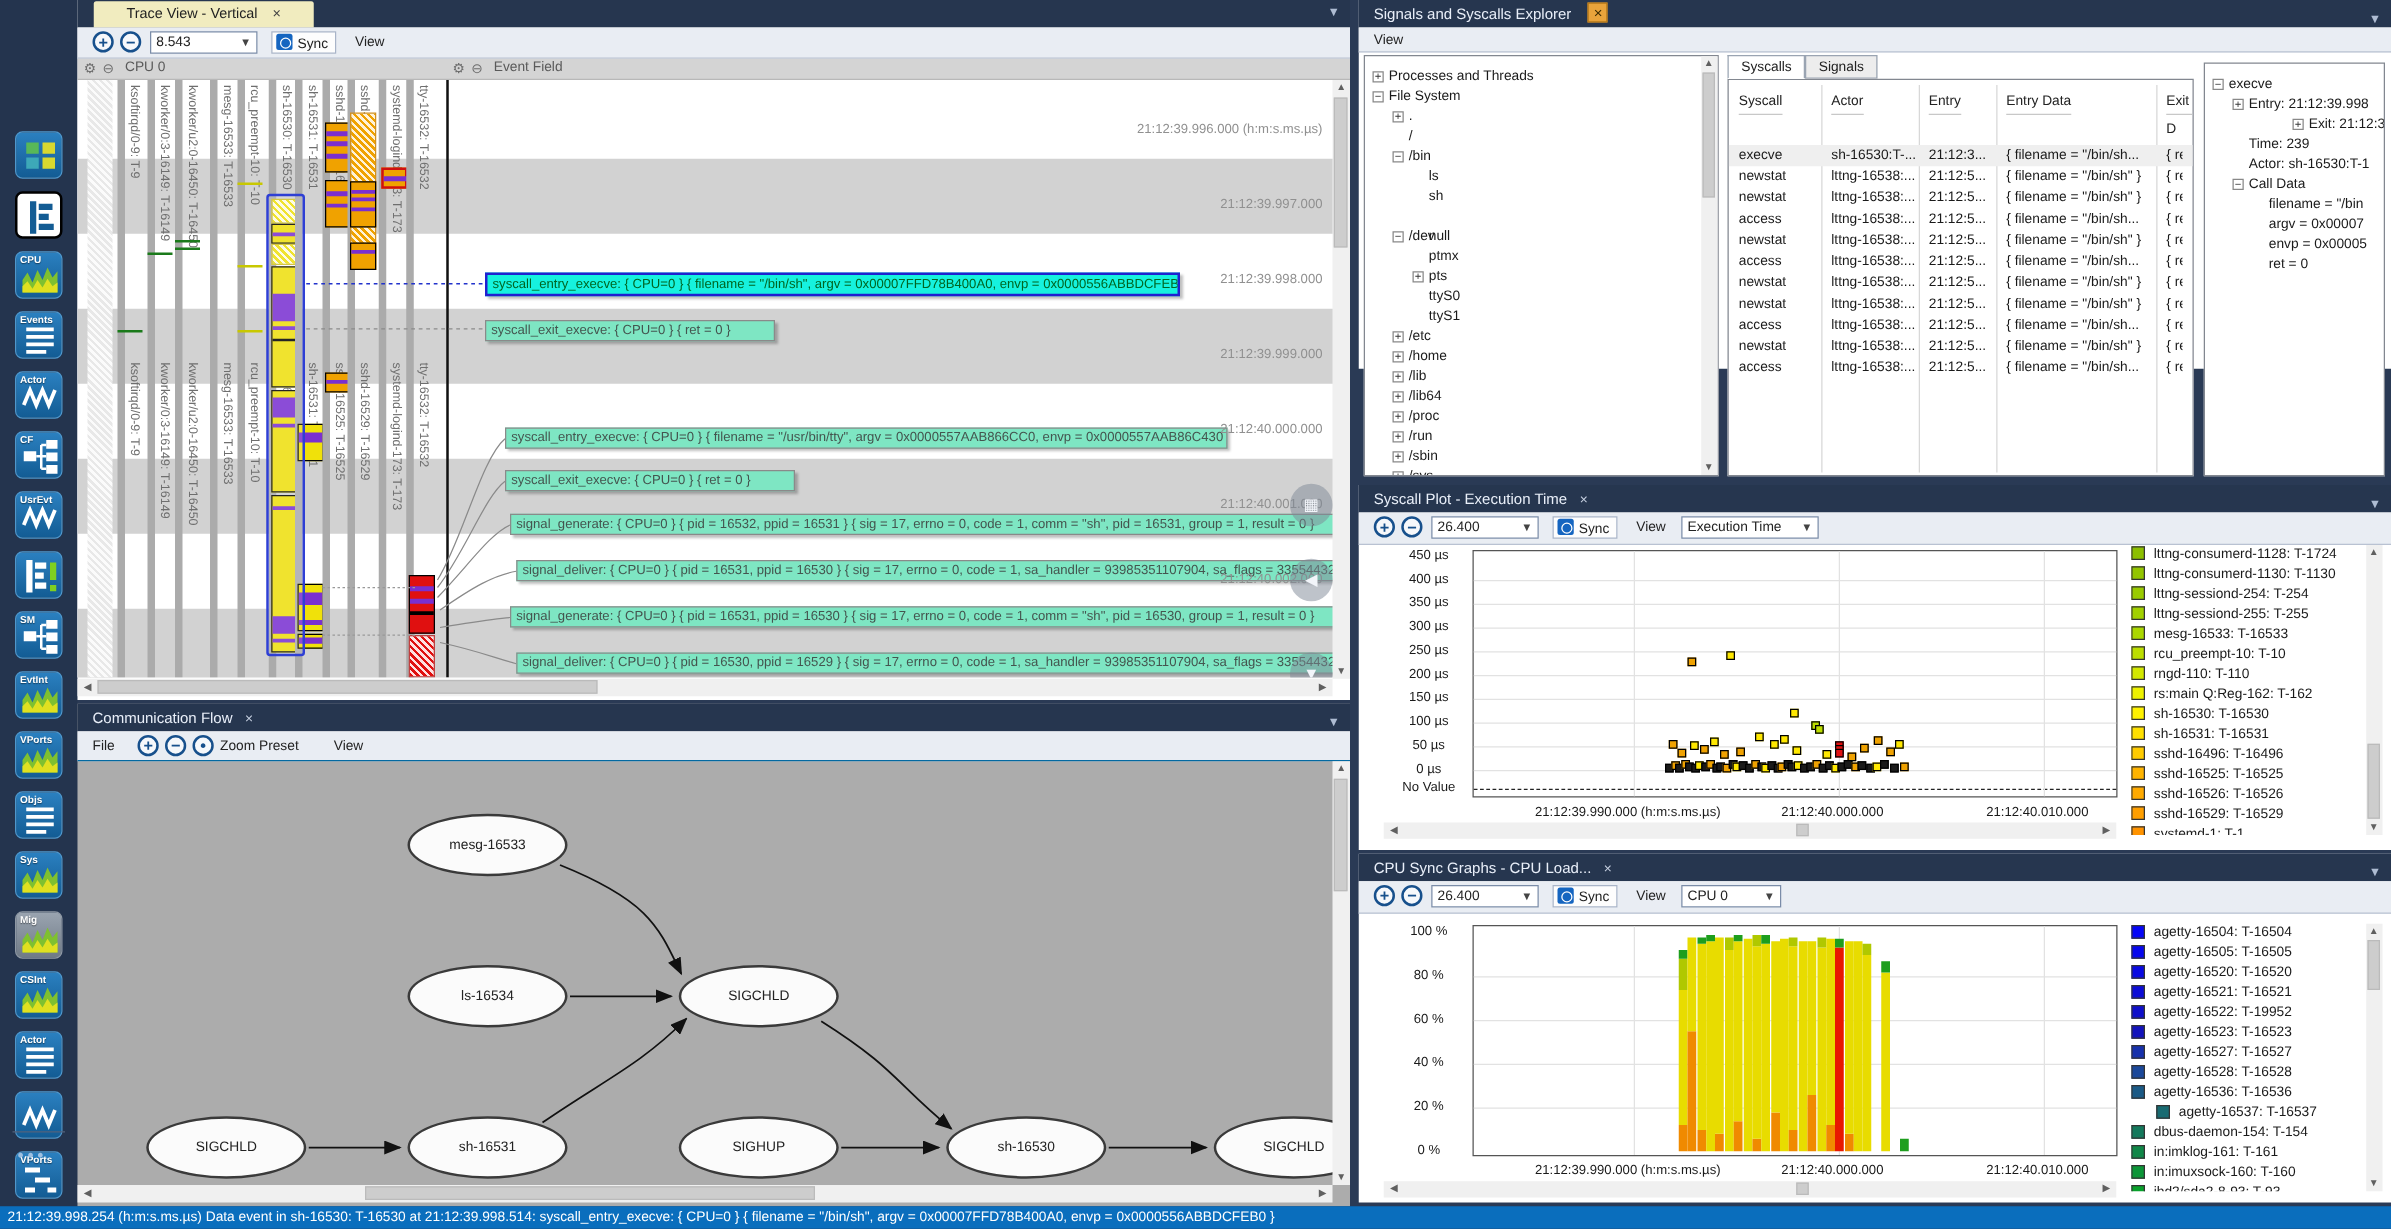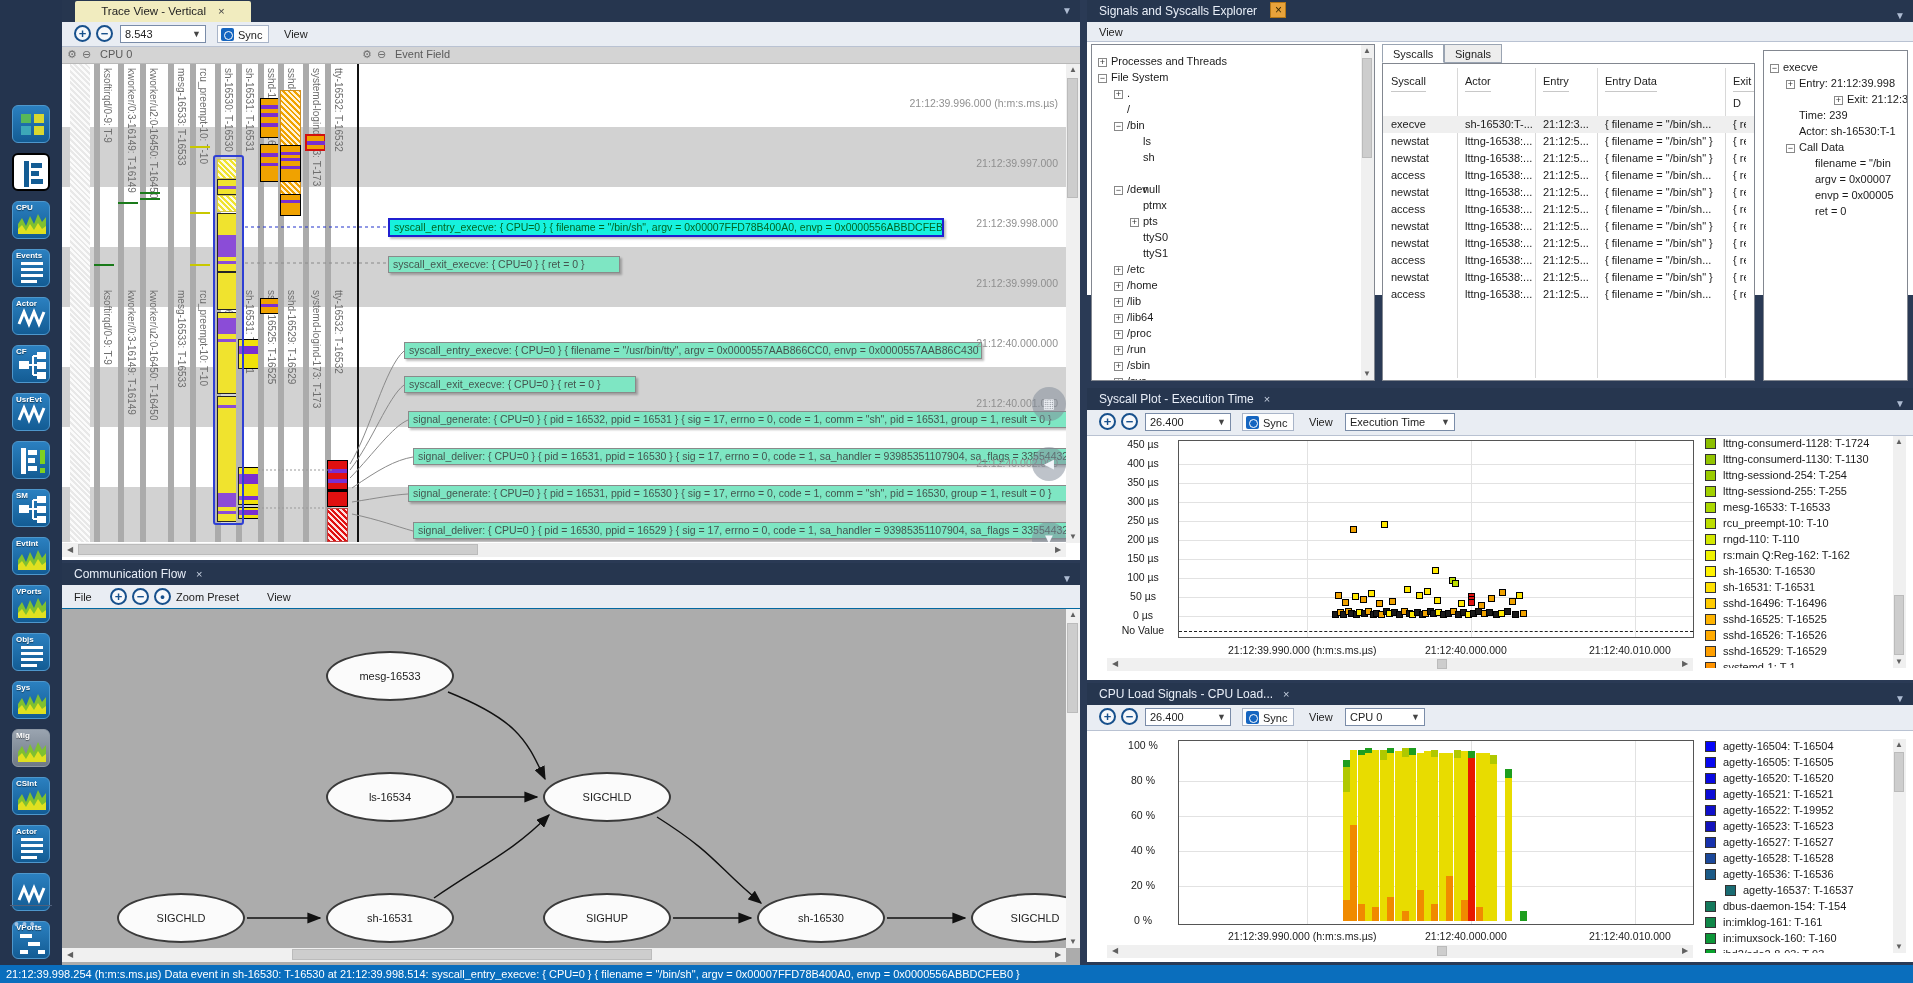--- a/index.html
+++ b/index.html
@@ -752,21 +752,21 @@
   </div>
   <div class="hscroll" style="left:20px;top:270px;width:586px;height:13px">
     <span class="sarrow" style="left:2px;top:1px">◀</span>
     <div class="thumb" style="left:330px;top:1px;width:10px;height:10px"></div>
     <span class="sarrow" style="right:2px;top:1px;left:auto">▶</span>
   </div>
 </div>
 
 <div id="cpuload" class="rpanel" style="top:683px;height:279px">
   <div class="ptitle">
-    <span>CPU Load Signals - CPU Load...</span><span class="closex">×</span>
+    <span>CPU Sync Graphs - CPU Load...</span><span class="closex">×</span>
     <div class="pchev">▼</div>
   </div>
   <div class="toolbar" style="top:22px;height:26px">
     <div class="tb-item zoomico" style="left:12px">+</div>
     <div class="tb-item zoomico" style="left:34px">−</div>
     <div class="tb-item combo" style="left:58px;width:86px"><span>26.400</span><span class="dd">▼</span></div>
     <div class="tb-item syncbtn" style="left:155px"><span class="syncglyph"></span><span>Sync</span></div>
     <div class="tb-item menulbl" style="left:222px">View</div>
     <div class="tb-item combo" style="left:258px;width:80px"><span>CPU 0</span><span class="dd">▼</span></div>
   </div>

